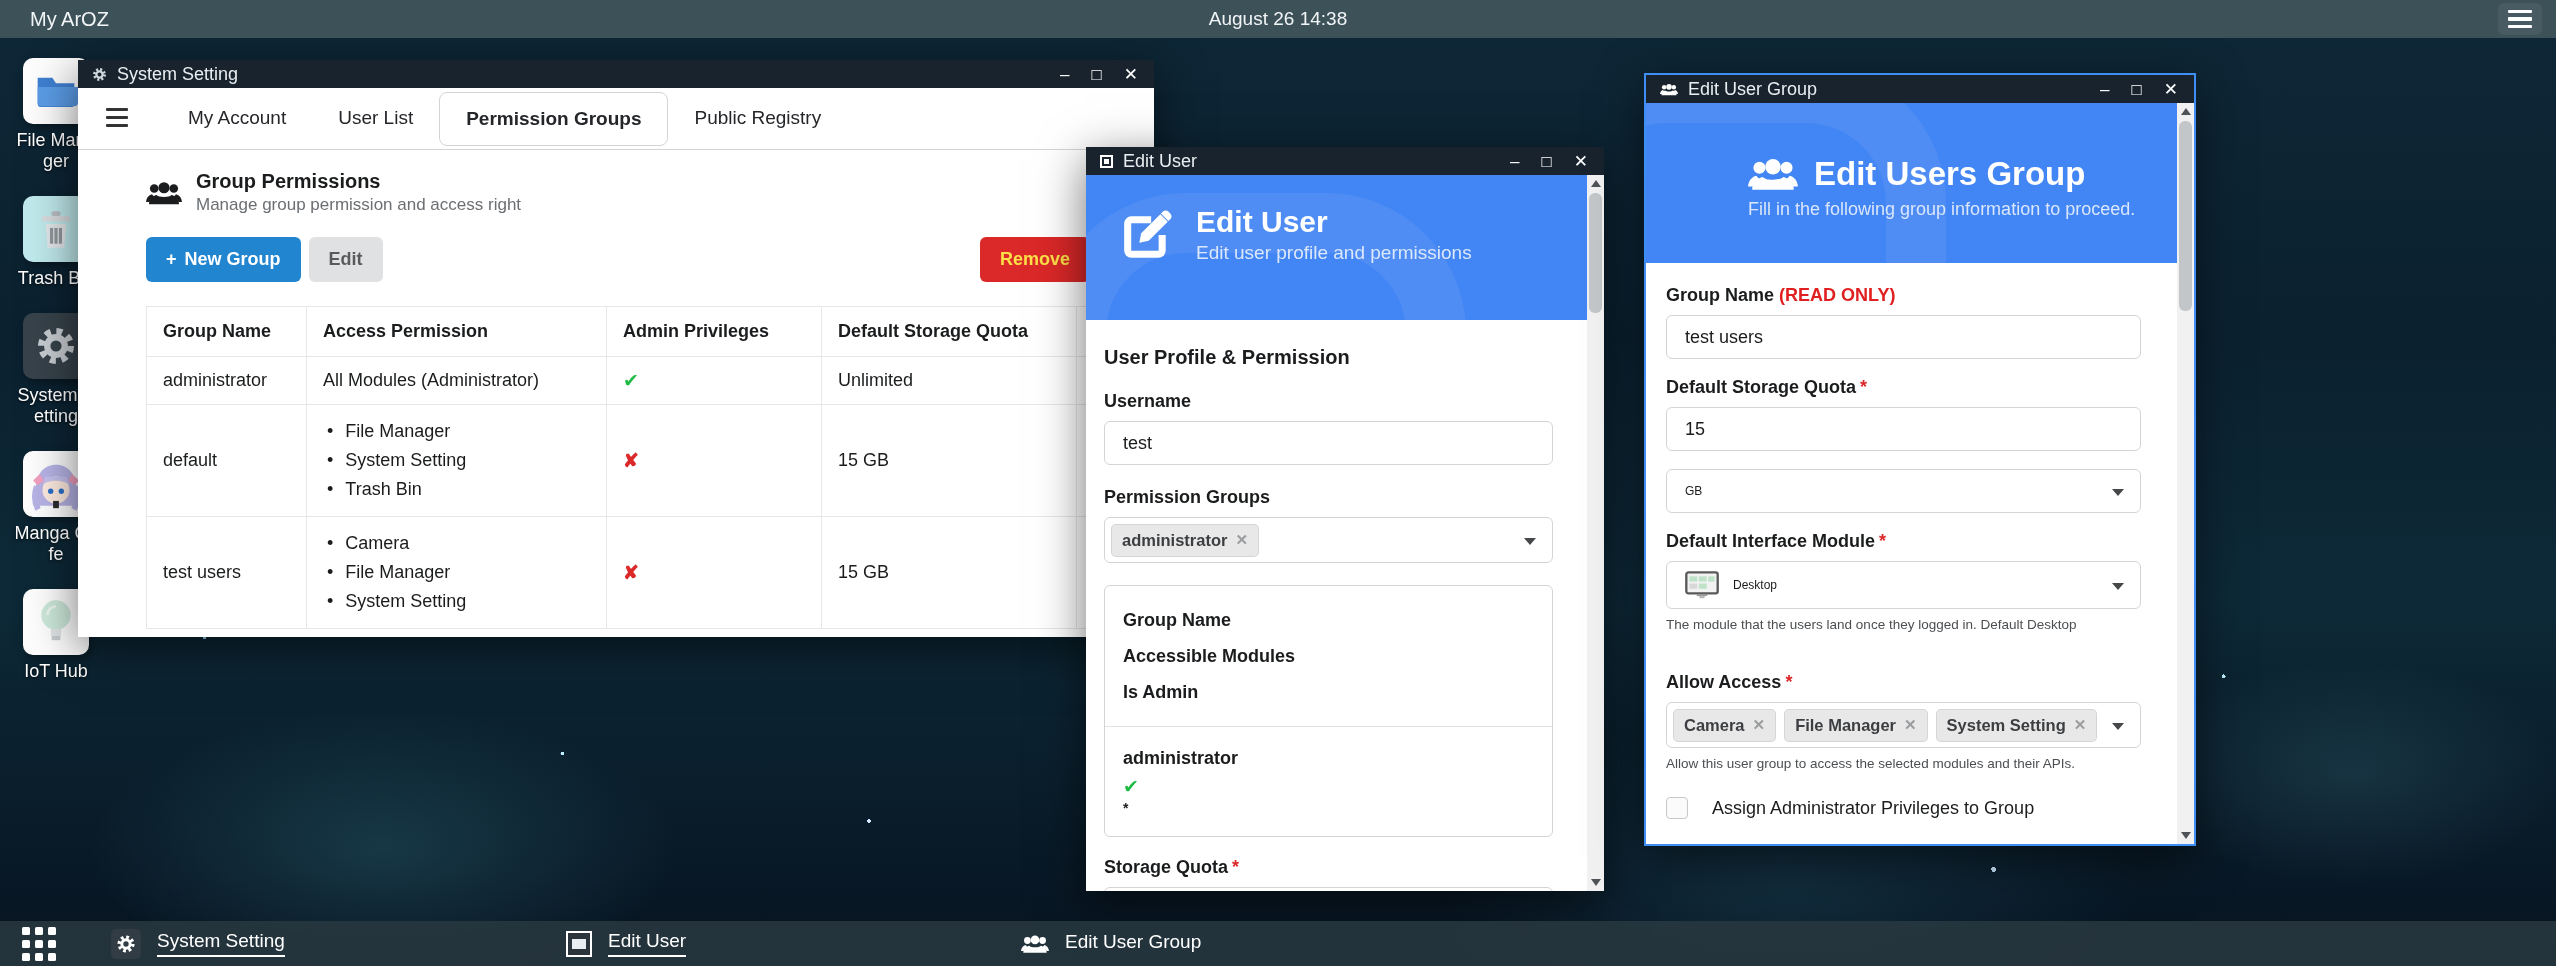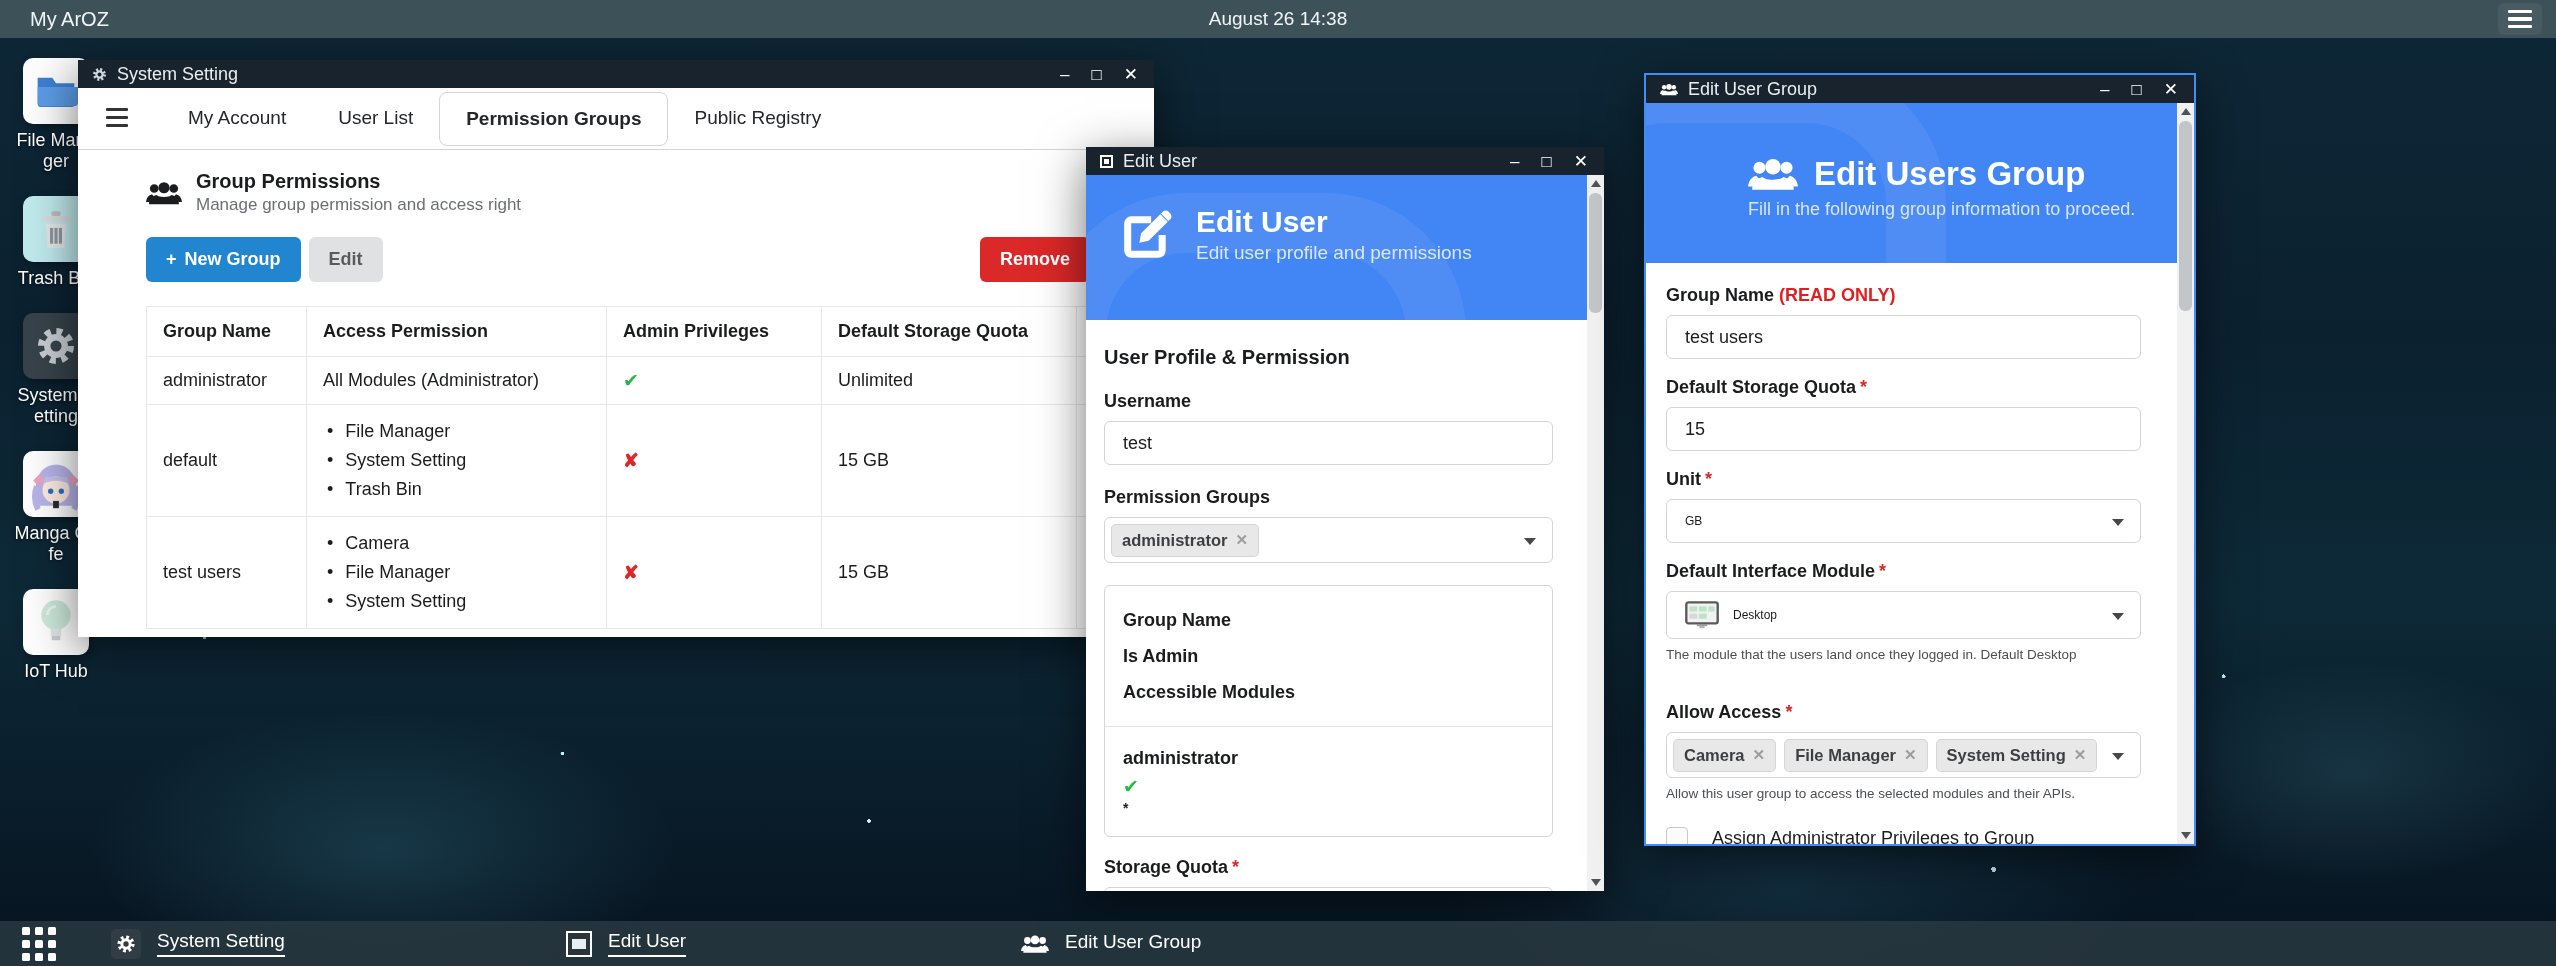--- a/index.html
+++ b/index.html
@@ -64,21 +64,21 @@
   .ss-body { padding:20px 16px 0 68px; }
   .ss-head { display:flex; align-items:center; gap:14px; }
   .ss-head .hicon { color:#1b1c1d; }
   .ss-head h2 { font-size:20px; }
   .ss-head .sub { font-size:17px; color:#6b6f73; margin-top:2px; }
   .ss-actions { display:flex; align-items:center; margin:22px 48px 24px 0; }
   .btn { border:none; border-radius:6px; font-size:18px; font-weight:bold;
     padding:12px 20px; cursor:pointer; font-family:inherit; }
   .btn-blue { background:#2185d0; color:#fff; display:flex; align-items:center; gap:8px;}
   .btn-gray { background:#e0e1e2; color:rgba(0,0,0,.6); margin-left:8px; }
-  .btn-red  { background:#db2828; color:#ffffff; margin-left:auto; }
+  .btn-red  { background:#db2828; color:#fde047; margin-left:auto; }
   table.ss-table { border-collapse:collapse; width:1060px; table-layout:fixed; }
   .ss-table th, .ss-table td { border:1px solid #e7e7e8; text-align:left;
     font-size:18px; padding:12px 16px; vertical-align:middle; }
   .ss-table th { font-weight:bold; padding:14px 16px; }
   .ss-table ul { list-style:none; }
   .ss-table li { padding-left:4px; line-height:29px; }
   .ss-table li::before { content:"•"; margin-right:12px; }
   .glyph-green { color:#21ba45; font-size:19px; }
   .glyph-red { color:#db2828; font-size:19px; font-weight:bold; }
   .cbx { width:19px; height:19px; border:1px solid #c6c8ca; border-radius:4px;
@@ -425,22 +425,22 @@
                 <span>administrator</span>
                 <span class="x">✕</span>
               </span>
               <span class="caret"></span>
             </div>
           </div>
 
           <div class="sumbox">
             <div class="sec1">
               <div>Group Name</div>
+              <div>Accessible Modules</div>
               <div>Is Admin</div>
-              <div>Accessible Modules</div>
             </div>
             <div class="sec2">
               <div class="g">administrator</div>
               <div class="glyph-green">✔</div>
               <div class="star">*</div>
             </div>
           </div>
 
           <div class="fgroup" style="margin-bottom:8px;">
             <div class="flabel"><span>Storage Quota</span><span class="req">*</span></div>
@@ -492,21 +492,20 @@
             <div class="flabel"><span>Group Name</span> <span class="note-red">(READ ONLY)</span></div>
             <div class="tinput">test users</div>
           </div>
 
           <div class="fgroup">
             <div class="flabel"><span>Default Storage Quota</span><span class="req">*</span></div>
             <div class="tinput">15</div>
           </div>
 
           <div class="fgroup">
-            <div class="flabel"><span>Unit</span><span class="req">*</span></div>
             <div class="tselect">
               <span>GB</span>
               <span class="caret"></span>
             </div>
           </div>
 
           <div class="fgroup" style="margin-bottom:14px;">
             <div class="flabel"><span>Default Interface Module</span><span class="req">*</span></div>
             <div class="tselect" style="height:48px; gap:14px;">
               <span>

